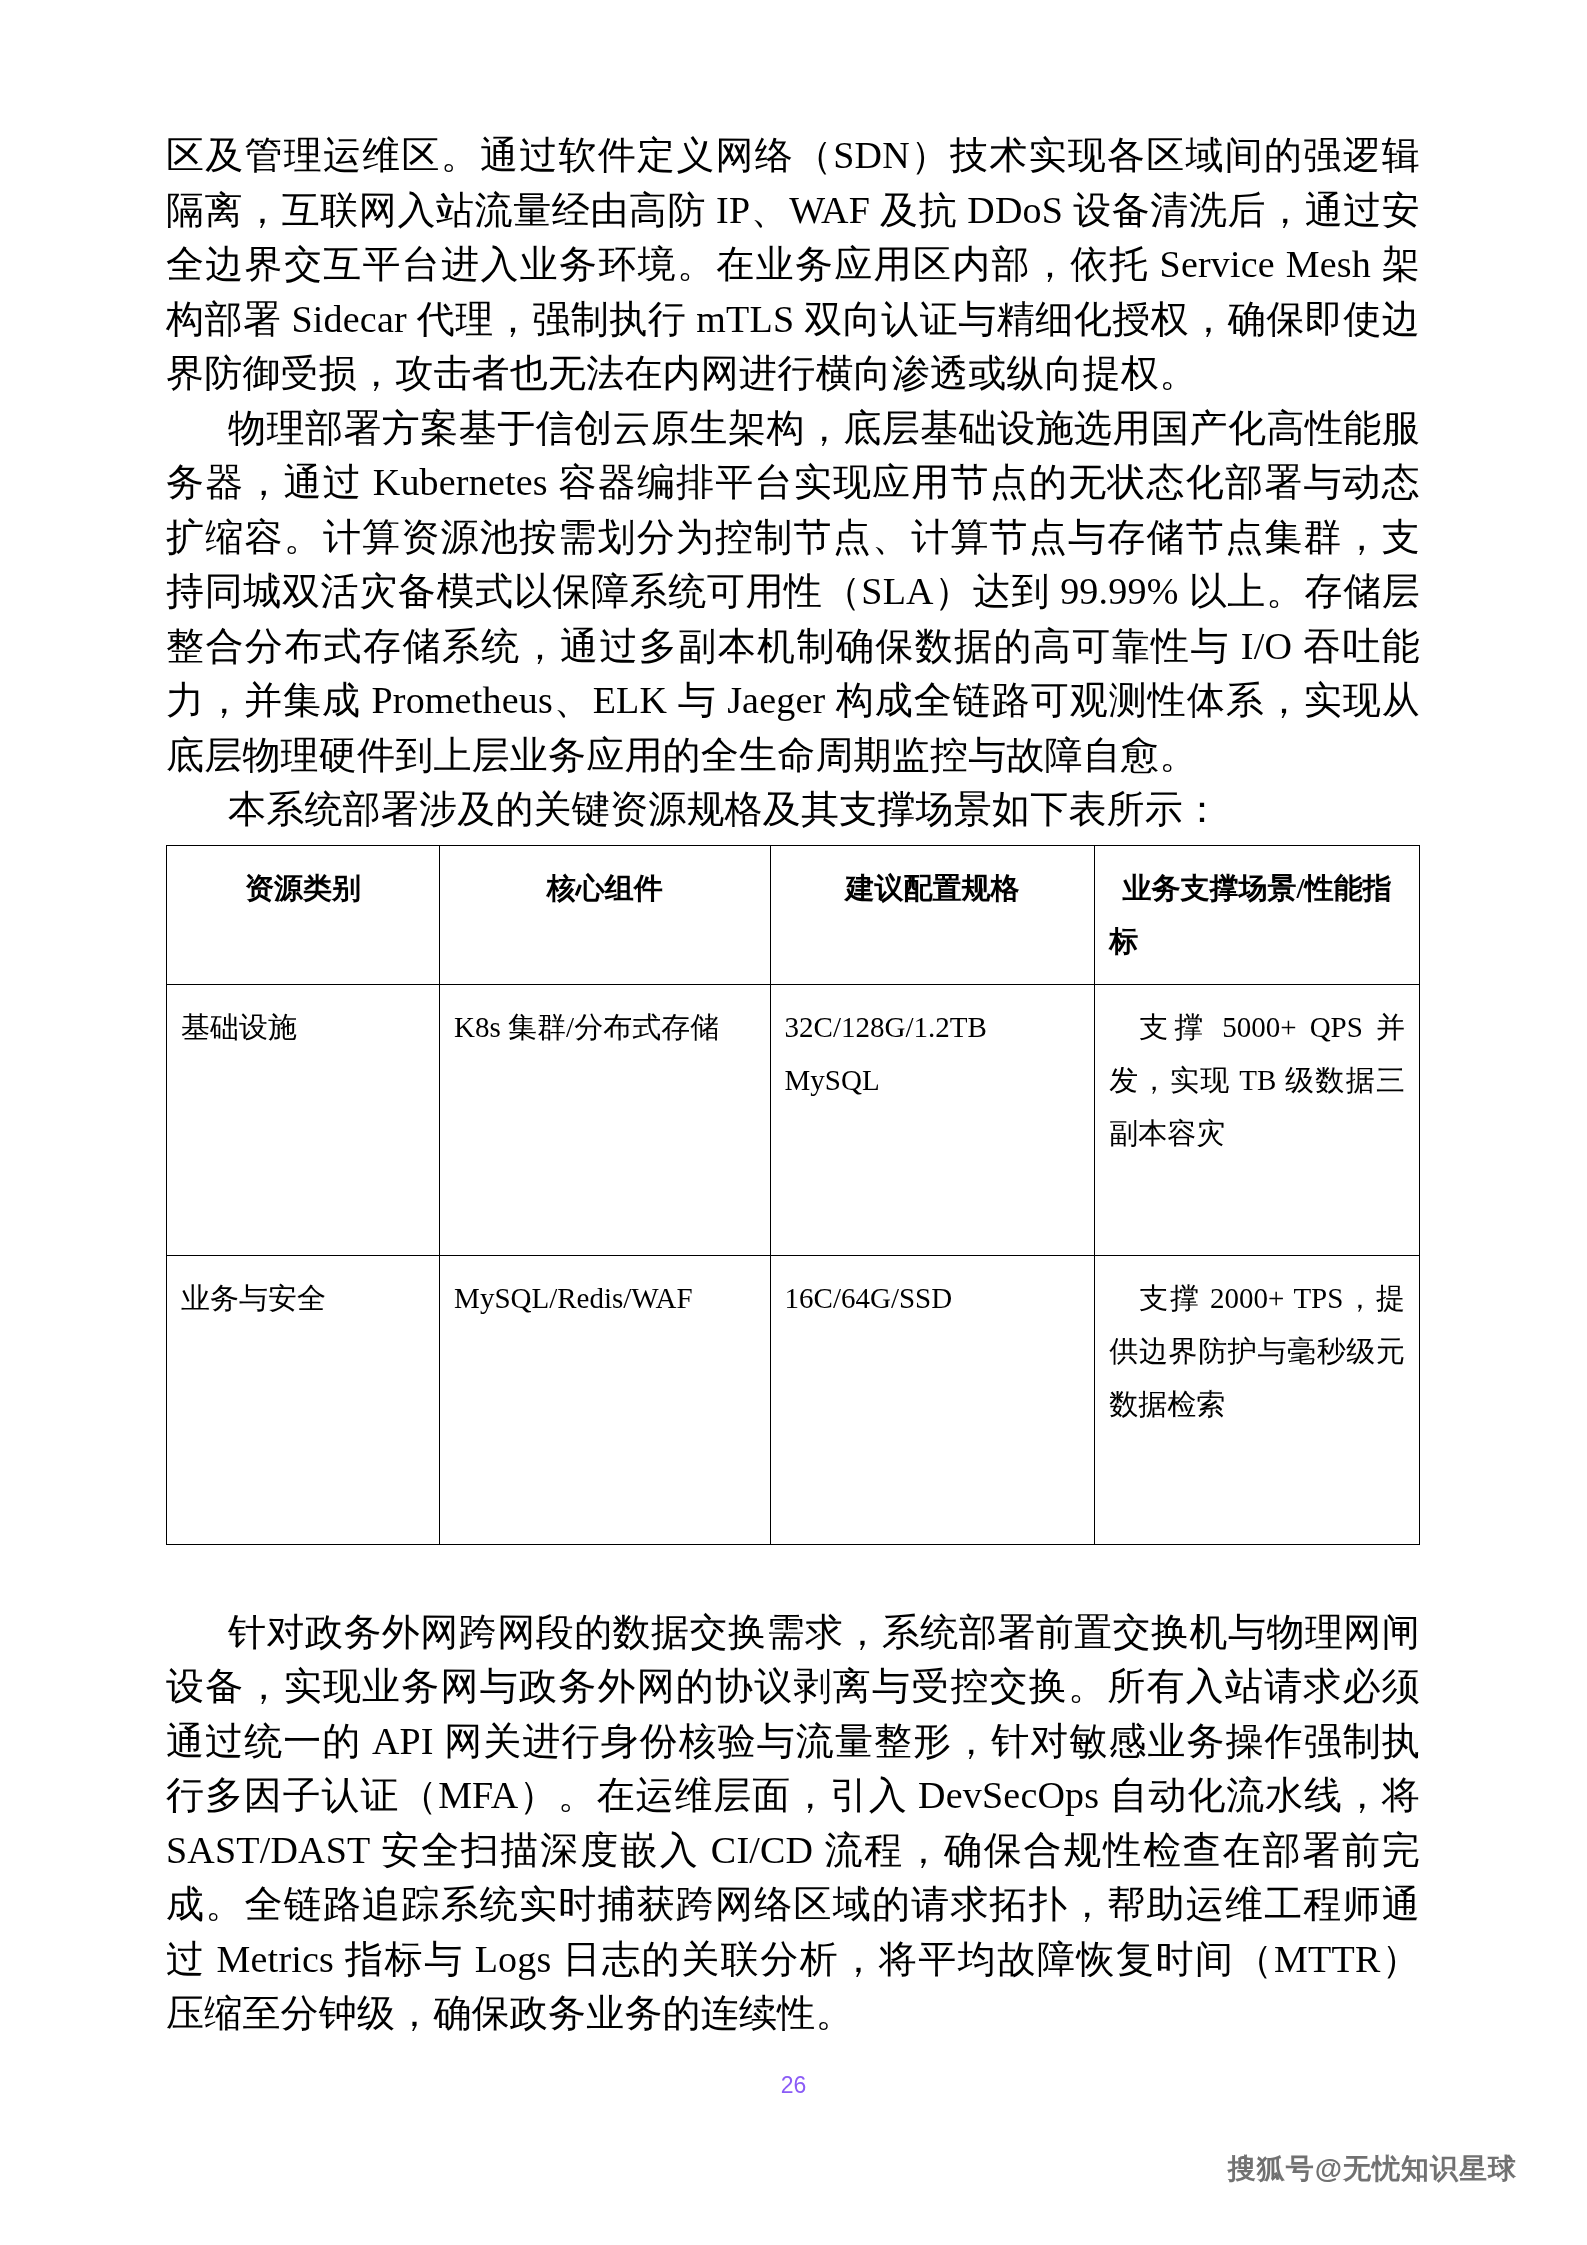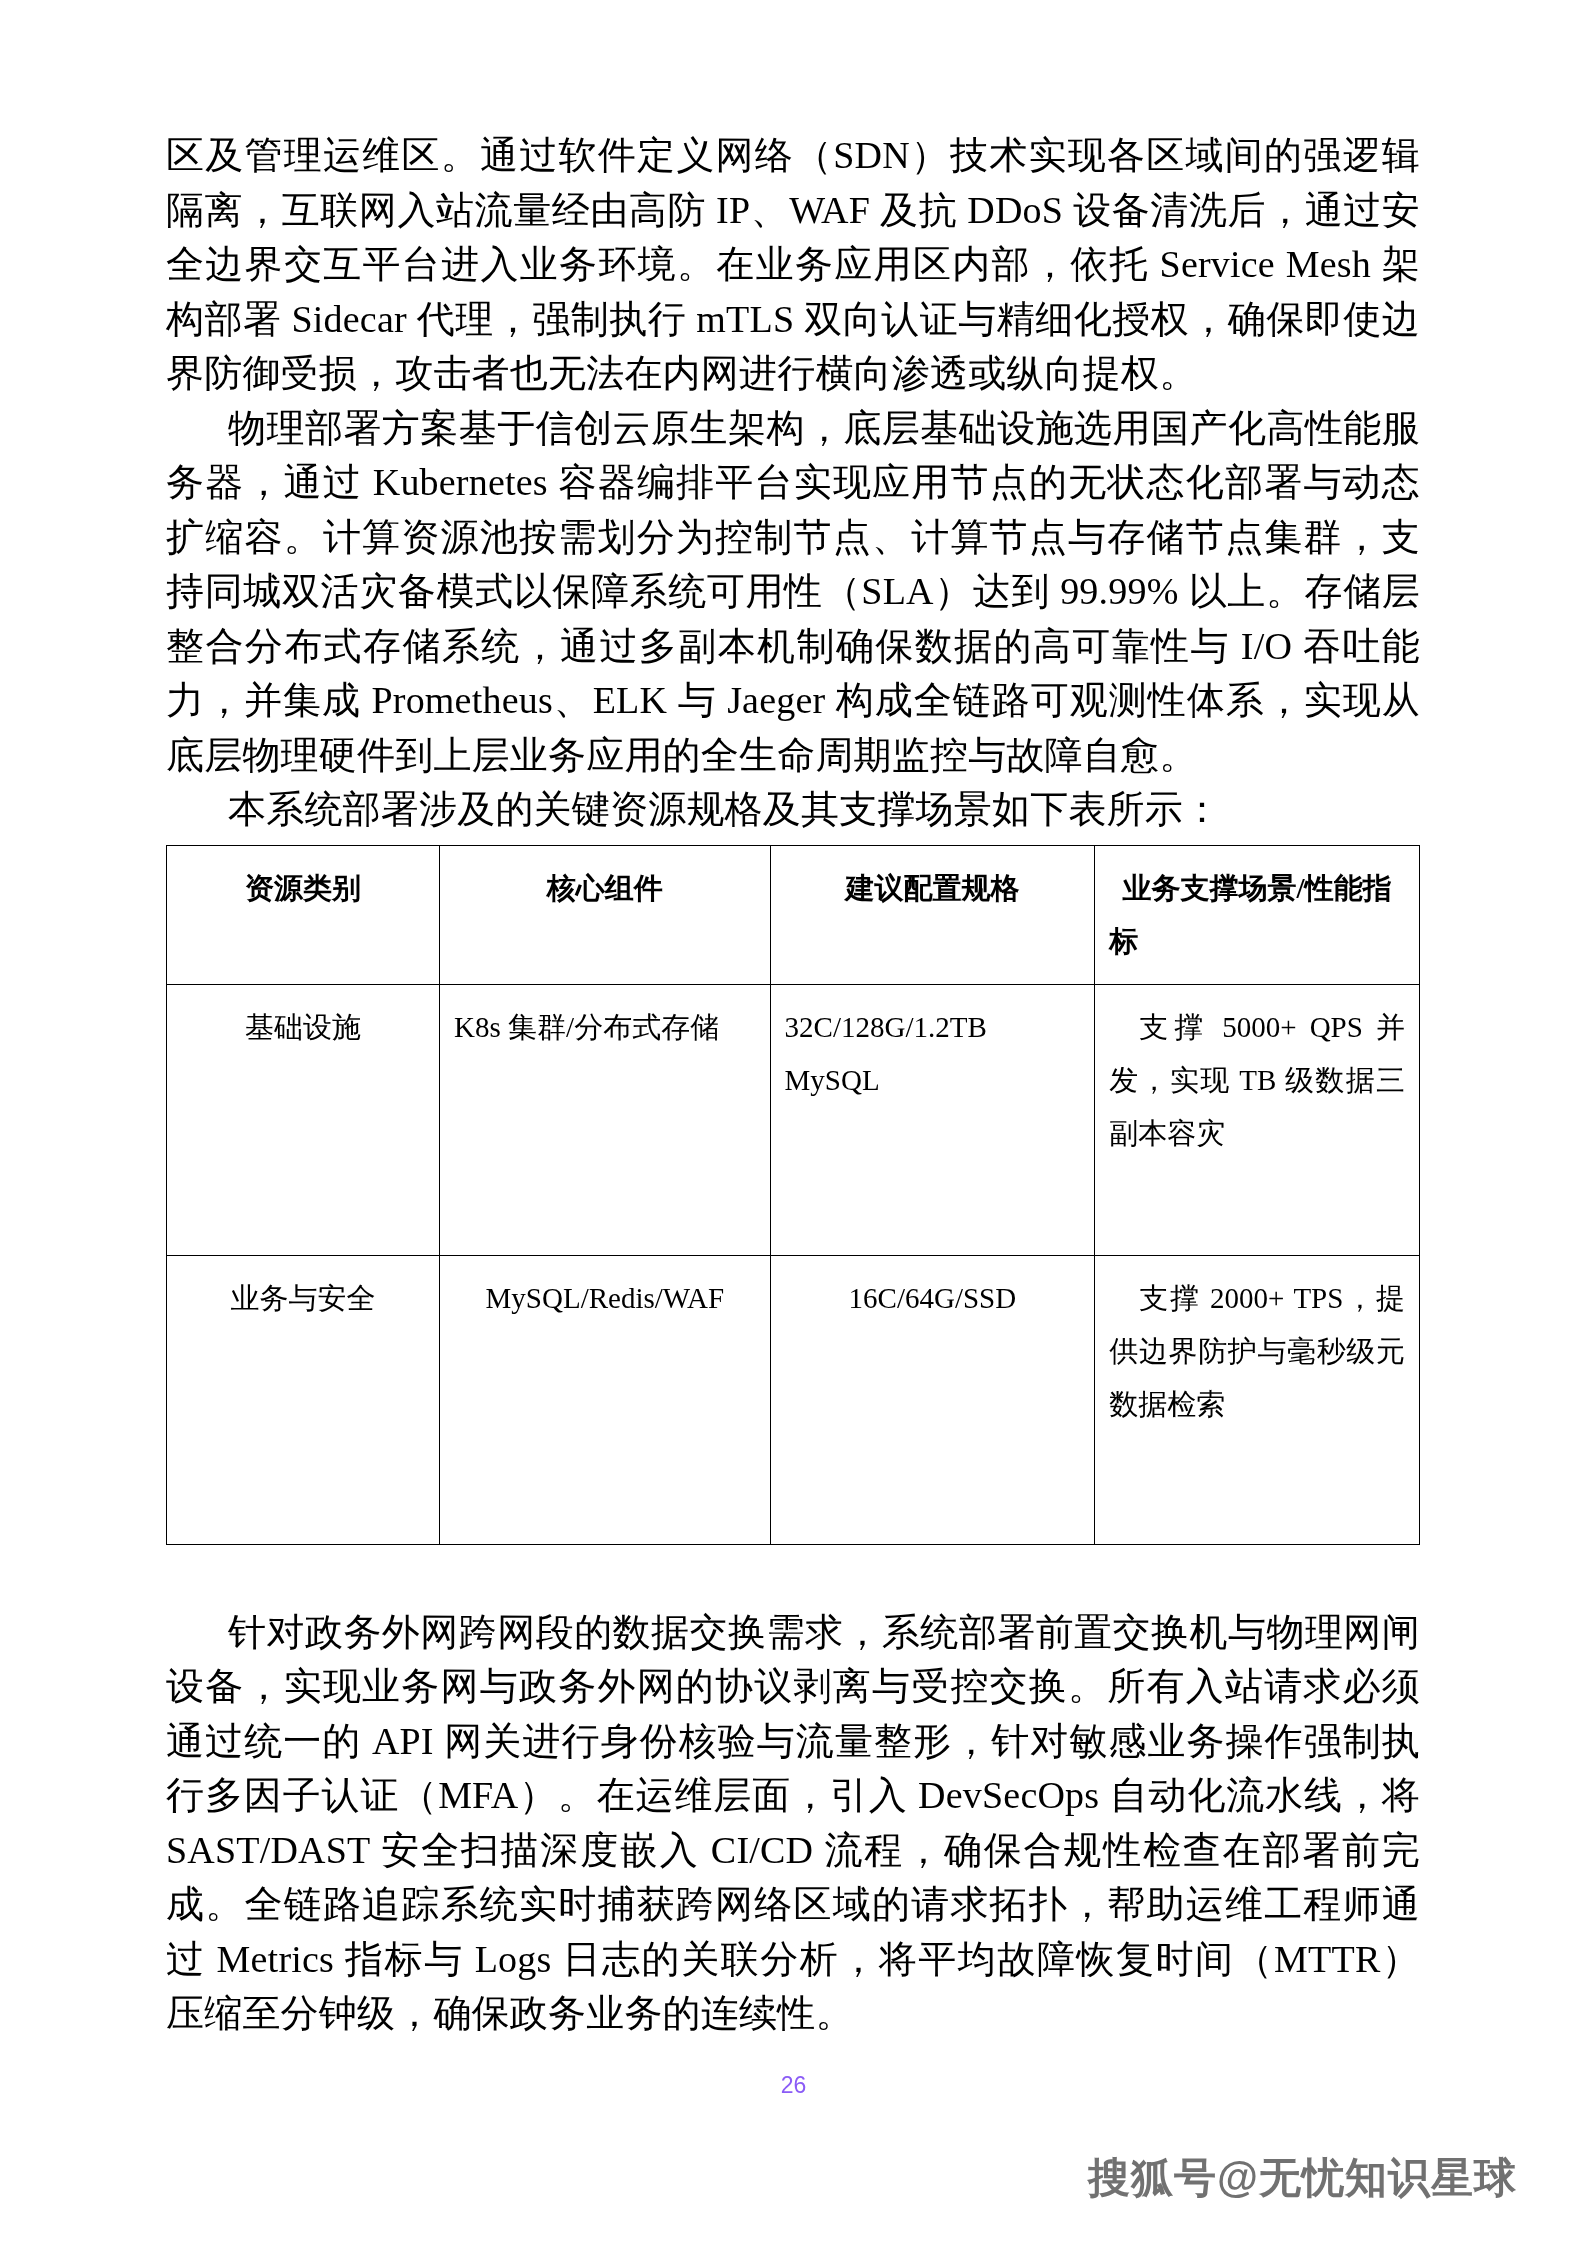--- a/index.html
+++ b/index.html
@@ -60,21 +60,21 @@
   .spec-table th {
     font-weight: bold;
     text-align: center;
     padding-bottom: 16px;
   }
   .col-a { width: 21.5%; }
   .col-b { width: 26.5%; }
   .col-c { width: 26%; }
   .col-d { width: 26%; }
 
-  .cell-center { text-align: center; }
+  .cell-center { }
   .cell-justify {
     text-align: justify;
     text-justify: inter-ideograph;
   }
   .cell-head-wrap {
     text-align: justify;
     text-justify: inter-ideograph;
     text-align-last: left;
   }
   .cell-d-body {
@@ -94,21 +94,21 @@
     text-align: center;
     font-family: "Liberation Sans", "DejaVu Sans", sans-serif;
     font-size: 23px;
     color: #8b5cf6;
   }
   .watermark {
     position: absolute;
     right: 70px;
     top: 2150px;
     font-family: "Liberation Sans", "DejaVu Sans", sans-serif;
-    font-size: 42px;
+    font-size: 28px;
     font-weight: bold;
     color: #4a4a4a;
     opacity: 0.78;
     letter-spacing: 1px;
     white-space: nowrap;
   }
 </style>
 </head>
 <body>
 

